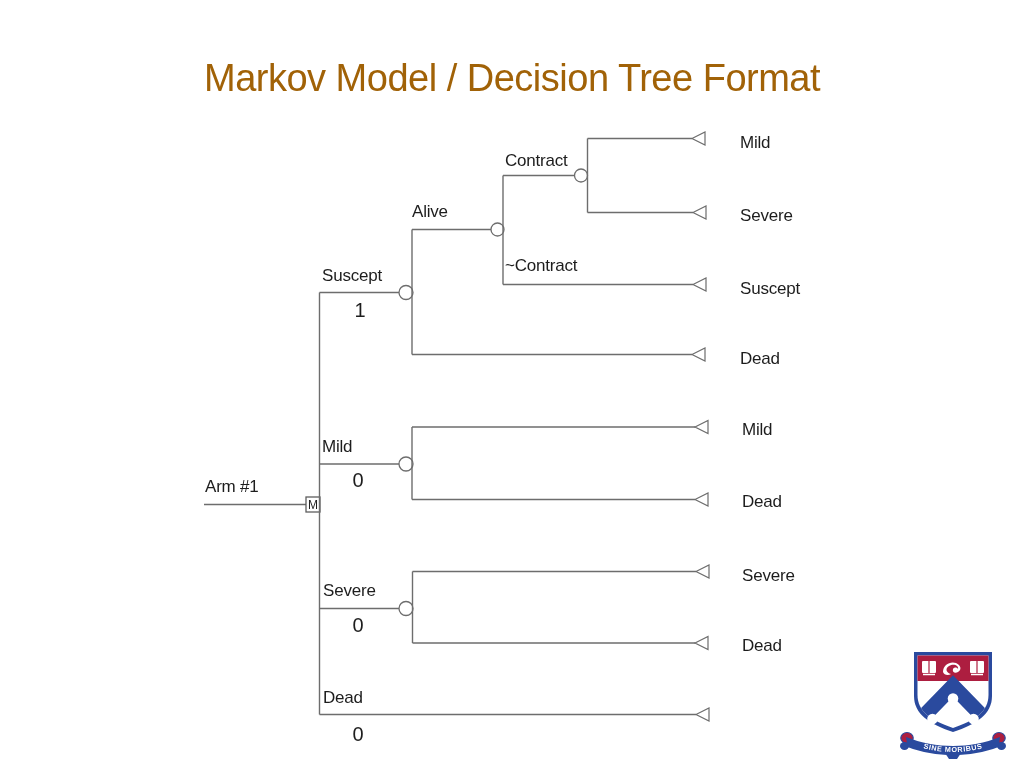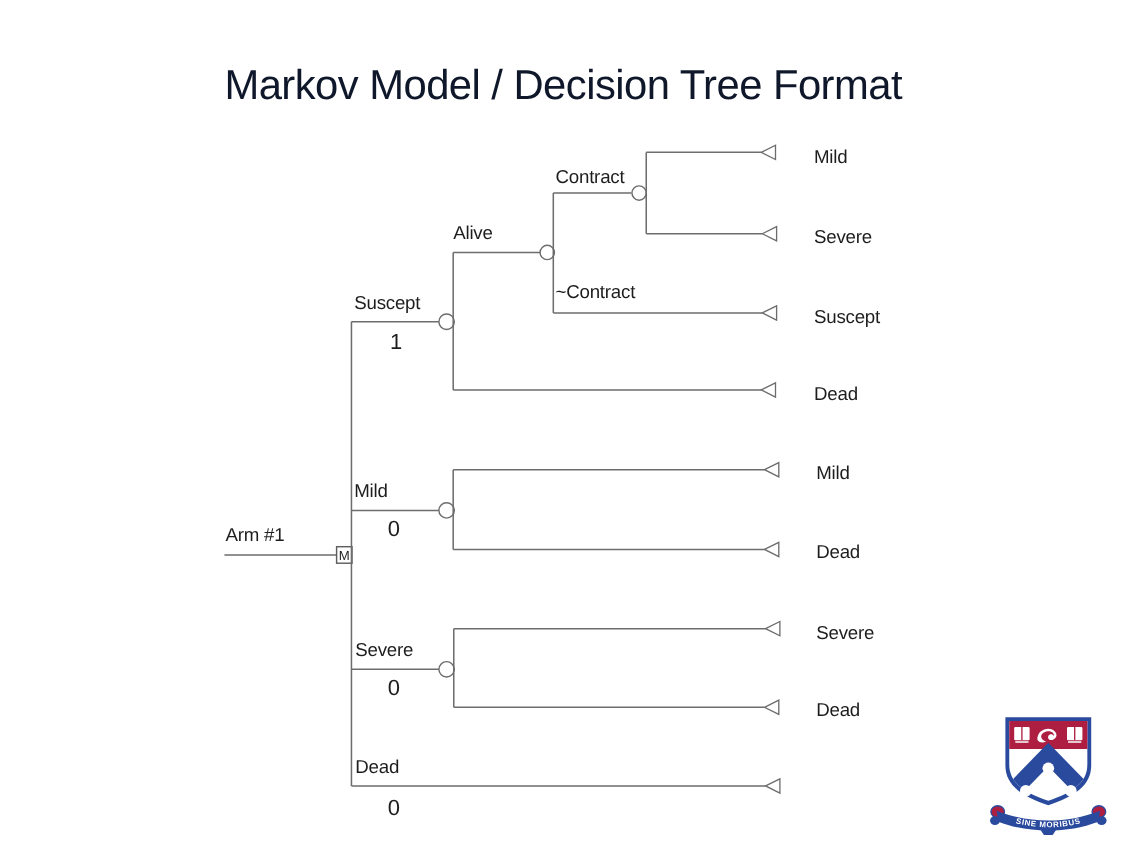--- a/index.html
+++ b/index.html
@@ -12,21 +12,21 @@
     font-family: "Liberation Sans", sans-serif;
   }
   .slide-title {
     position: absolute;
     top: 57px;
     left: 0;
     width: 100%;
     text-align: center;
     font-size: 38px;
     letter-spacing: -0.5px;
-    color: #0f172a;
+    color: #a16207;
     font-weight: 400;
   }
   svg.tree {
     position: absolute;
     left: 0; top: 0;
   }
   .branch { stroke: #6d6d6d; stroke-width: 1.4; fill: none; }
   .chance { stroke: #6d6d6d; stroke-width: 1.3; fill: #ffffff; }
   .term   { stroke: #6d6d6d; stroke-width: 1.2; fill: #ffffff; }
   .mbox   { stroke: #5e5e5e; stroke-width: 1.3; fill: #ffffff; }

